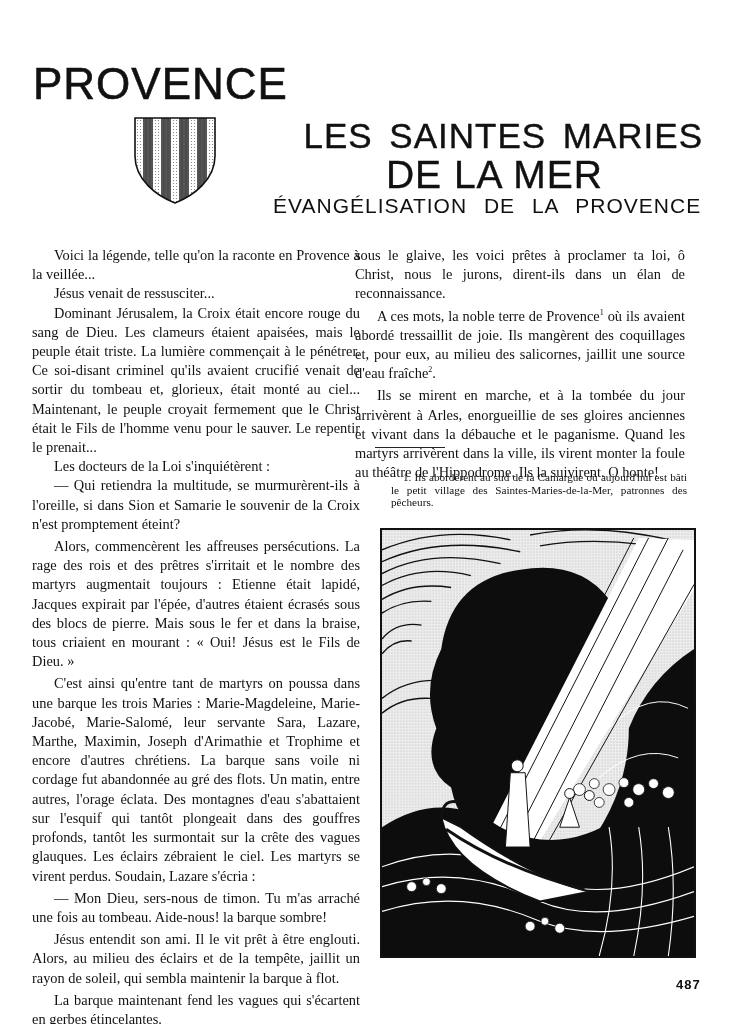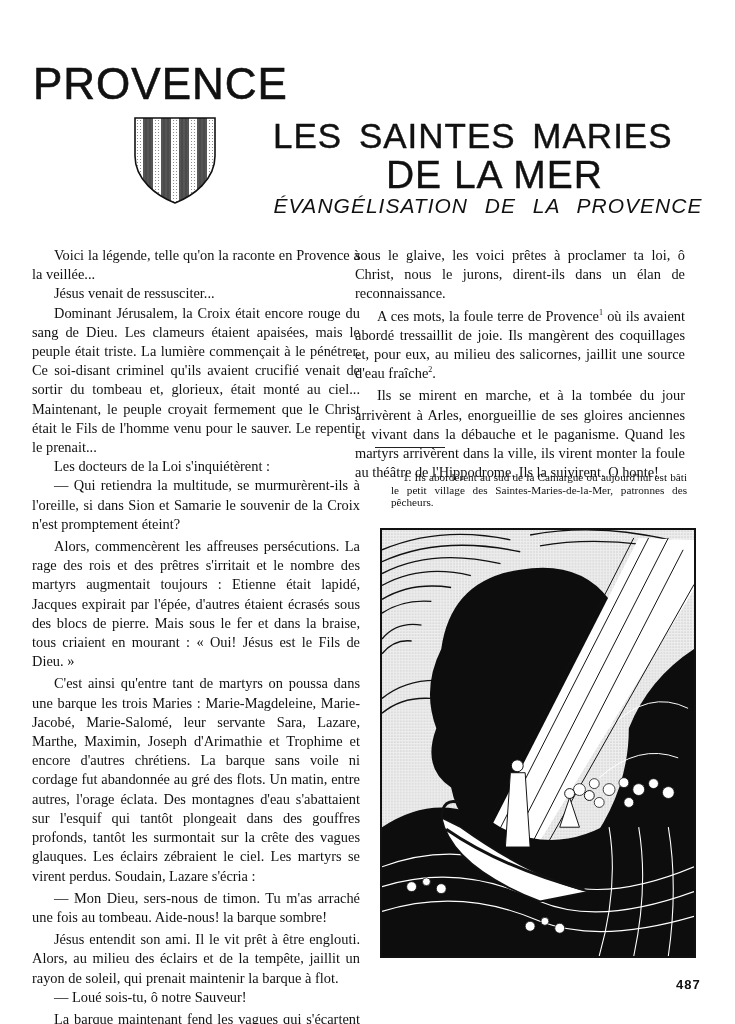--- a/index.html
+++ b/index.html
@@ -2,23 +2,23 @@
 <html><head>
 <meta charset="utf-8">
 <style>
   html, body { margin: 0; padding: 0; background: #ffffff; }
   body { width: 735px; height: 1024px; position: relative; overflow: hidden; color: #111; }
   .serif { font-family: "Liberation Serif", "DejaVu Serif", serif; }
   .sans { font-family: "Liberation Sans", "DejaVu Sans", sans-serif; }
 
   #region-title { position: absolute; left: 33px; top: 62px; font-size: 44px; letter-spacing: 1px; font-weight: 400; line-height: 1; -webkit-text-stroke: 0.6px #111; }
   #crest { position: absolute; left: 133px; top: 116px; width: 84px; height: 88px; }
-  #subtitle-1 { position: absolute; left: 273px; top: 118px; width: 430px; text-align: left; font-size: 35px; letter-spacing: 1px; line-height: 1; -webkit-text-stroke: 0.4px #111; word-spacing: 6px; }
+  #subtitle-1 { position: absolute; left: 273px; top: 118px; width: 430px; text-align: right; font-size: 35px; letter-spacing: 1px; line-height: 1; -webkit-text-stroke: 0.4px #111; word-spacing: 6px; }
   #subtitle-2 { position: absolute; left: 273px; top: 155px; width: 330px; text-align: right; font-size: 39px; letter-spacing: 1px; line-height: 1; -webkit-text-stroke: 0.4px #111; }
-  #subtitle-3 { position: absolute; left: 273px; top: 195px; width: 430px; text-align: center; font-size: 21px; font-weight: 300; letter-spacing: 1px; word-spacing: 10px; line-height: 1; font-style: italic; }
+  #subtitle-3 { position: absolute; left: 273px; top: 195px; width: 430px; text-align: left; font-size: 21px; font-weight: 300; letter-spacing: 1px; word-spacing: 10px; line-height: 1; }
 
   .col { position: absolute; font-size: 14.4px; line-height: 19.2px; text-align: justify; }
   #col-left { left: 32px; top: 246px; width: 328px; }
   #col-right { left: 355px; top: 246px; width: 330px; }
   .col p { margin: 0; text-indent: 22px; }
   .col p.gap { margin-top: 3px; }
   sup { font-size: 8px; line-height: 0; vertical-align: 6px; }
 
   #footnote-rule { position: absolute; left: 375px; top: 447px; width: 70px; border-top: 1px solid #222; }
   #footnotes { position: absolute; left: 374px; top: 454px; width: 330px; font-size: 11.2px; line-height: 12.5px; text-align: justify; }
@@ -71,29 +71,28 @@
 
   <div id="col-left" class="col serif">
     <p>Voici la légende, telle qu'on la raconte en Provence à la veillée...</p>
     <p>Jésus venait de ressusciter...</p>
     <p>Dominant Jérusalem, la Croix était encore rouge du sang de Dieu. Les clameurs étaient apaisées, mais le peuple était triste. La lumière commençait à le pénétrer. Ce soi-disant criminel qu'ils avaient crucifié venait de sortir du tombeau et, glorieux, était monté au ciel... Maintenant, le peuple croyait fermement que le Christ était le Fils de l'homme venu pour le sauver. Le repentir le prenait...</p>
     <p>Les docteurs de la Loi s'inquiétèrent :</p>
     <p>— Qui retiendra la multitude, se murmurèrent-ils à l'oreille, si dans Sion et Samarie le souvenir de la Croix n'est promptement éteint?</p>
     <p class="gap">Alors, commencèrent les affreuses persécutions. La rage des rois et des prêtres s'irritait et le nombre des martyrs augmentait toujours : Etienne était lapidé, Jacques expirait par l'épée, d'autres étaient écrasés sous des blocs de pierre. Mais sous le fer et dans la braise, tous criaient en mourant : « Oui! Jésus est le Fils de Dieu. »</p>
     <p class="gap">C'est ainsi qu'entre tant de martyrs on poussa dans une barque les trois Maries : Marie-Magdeleine, Marie-Jacobé, Marie-Salomé, leur servante Sara, Lazare, Marthe, Maximin, Joseph d'Arimathie et Trophime et encore d'autres chrétiens. La barque sans voile ni cordage fut abandonnée au gré des flots. Un matin, entre autres, l'orage éclata. Des montagnes d'eau s'abattaient sur l'esquif qui tantôt plongeait dans des gouffres profonds, tantôt les surmontait sur la crête des vagues glauques. Les éclairs zébraient le ciel. Les martyrs se virent perdus. Soudain, Lazare s'écria :</p>
     <p class="gap">— Mon Dieu, sers-nous de timon. Tu m'as arraché une fois au tombeau. Aide-nous! la barque sombre!</p>
-    <p class="gap">Jésus entendit son ami. Il le vit prêt à être englouti. Alors, au milieu des éclairs et de la tempête, jaillit un rayon de soleil, qui prenait maintenir la barque à flot.</p>
-    <p>— Loué sois-tu, ô notre Sauveur!</p>
+    <p class="gap">Jésus entendit son ami. Il le vit prêt à être englouti. Alors, au milieu des éclairs et de la tempête, jaillit un rayon de soleil, qui sembla maintenir la barque à flot.</p>
     <p class="gap">La barque maintenant fend les vagues qui s'écartent en gerbes étincelantes.</p>
 
   </div>
 
   <div id="col-right" class="col serif">
     <p style="text-indent:0">sous le glaive, les voici prêtes à proclamer ta loi, ô Christ, nous le jurons, dirent-ils dans un élan de reconnaissance.</p>
-    <p class="gap"><span>A ces mots, la foule terre de Provence</span><sup>1</sup><span> où ils avaient abordé tressaillit de joie. Ils mangèrent des coquillages et, pour eux, au milieu des salicornes, jaillit une source d'eau fraîche</span><sup>2</sup><span>.</span></p>
+    <p class="gap"><span>A ces mots, la noble terre de Provence</span><sup>1</sup><span> où ils avaient abordé tressaillit de joie. Ils mangèrent des coquillages et, pour eux, au milieu des salicornes, jaillit une source d'eau fraîche</span><sup>2</sup><span>.</span></p>
     <p class="gap">Ils se mirent en marche, et à la tombée du jour arrivèrent à Arles, enorgueillie de ses gloires anciennes et vivant dans la débauche et le paganisme. Quand les martyrs arrivèrent dans la ville, ils virent monter la foule au théâtre de l'Hippodrome. Ils la suivirent. O honte!</p>
   </div>
 
   <div id="footnote-rule"></div>
   <div id="footnotes" class="serif">
     <p>1. Ils abordèrent au sud de la Camargue où aujourd'hui est bâti le petit village des Saintes-Maries-de-la-Mer, patronnes des pêcheurs.</p>
     <p>2. Cette source jaillit toujours dans l'église où sont conservés les restes des Saintes Maries.</p>
   </div>
 
   <svg id="illustration" viewBox="0 0 316 430" preserveAspectRatio="none">

